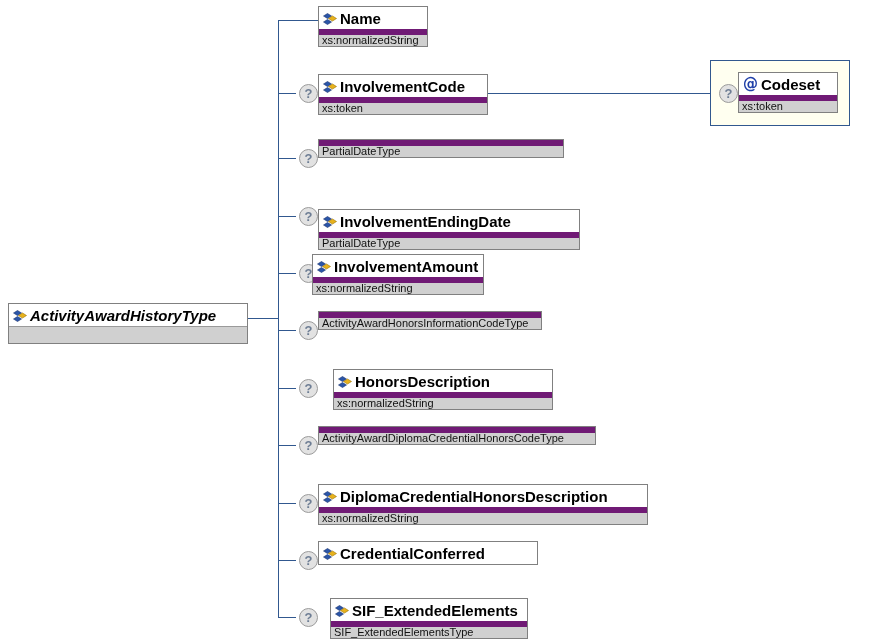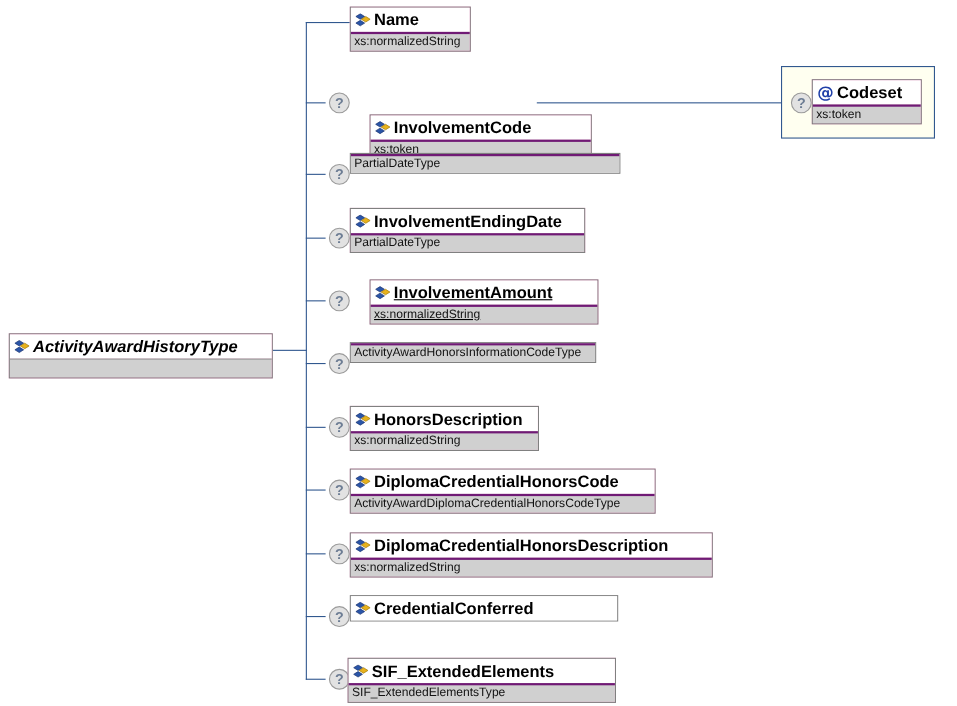--- a/index.html
+++ b/index.html
@@ -32,21 +32,21 @@
     position: absolute;
     height: 1px;
     background: #31588f;
   }
 
   
   .node {
     position: absolute;
     box-sizing: border-box;
     border: 1px solid #808080;
-    background: #f9a8d4;
+    background: #bef264;
   }
   .node .hdr {
     box-sizing: border-box;
     background: #ffffff;
     height: 22px;
     display: flex;
     align-items: center;
     padding: 0 6px 0 4px;
     white-space: nowrap;
   }
@@ -54,21 +54,21 @@
     font-size: 15px;
     font-weight: bold;
     color: #000000;
     letter-spacing: 0px;
     line-height: 15px;
     padding-left: 3px;
   }
   .node .typerow {
     box-sizing: border-box;
     background: #d0d0d0;
-    border-top: 2px solid #701a75;
+    border-top: 6px solid #701a75;
     height: 17px;
     display: flex;
     align-items: center;
     padding: 0 4px 0 3px;
     white-space: nowrap;
   }
   .node .typerow .type {
     font-size: 11px;
     color: #111111;
     line-height: 11px;
@@ -169,21 +169,21 @@
         </svg>
       </span>
       <span class="label">Name</span>
     </div>
     <div class="typerow">
       <span class="type">xs:normalizedString</span>
     </div>
   </div>
 
   <div class="qmark" style="left:299px; top:84px;">?</div>
-  <div class="node" style="left:336px; top:74px; width:202px;margin-top:30px;">
+  <div class="node" style="left:318px; top:74px; width:170px;">
     <div class="hdr">
       <span class="el-icon">
         <svg viewBox="0 0 14 13" width="14" height="13" xmlns="http://www.w3.org/2000/svg">
           <polygon points="4.5,0.5 8.5,3 4.5,5.5 0.5,3" fill="#2a55a8" stroke="#17306b" stroke-width="0.6"></polygon>
           <polygon points="9.5,3 13.5,5.5 9.5,8 5.5,5.5" fill="#e8b21c" stroke="#9c7400" stroke-width="0.6"></polygon>
           <polygon points="4.5,6.5 8.5,9 4.5,11.5 0.5,9" fill="#2a55a8" stroke="#17306b" stroke-width="0.6"></polygon>
         </svg>
       </span>
       <span class="label">InvolvementCode</span>
     </div>
@@ -193,38 +193,38 @@
   </div>
 
   <div class="qmark" style="left:299px; top:149px;">?</div>
   <div class="node" style="left:318px; top:139px; width:246px;">
     <div class="typerow">
       <span class="type">PartialDateType</span>
     </div>
   </div>
 
   <div class="qmark" style="left:299px; top:207px;">?</div>
-  <div class="node" style="left:318px; top:189px; width:214px;">
+  <div class="node" style="left:318px; top:209px; width:262px;">
     <div class="hdr">
       <span class="el-icon">
         <svg viewBox="0 0 14 13" width="14" height="13" xmlns="http://www.w3.org/2000/svg">
           <polygon points="4.5,0.5 8.5,3 4.5,5.5 0.5,3" fill="#2a55a8" stroke="#17306b" stroke-width="0.6"></polygon>
           <polygon points="9.5,3 13.5,5.5 9.5,8 5.5,5.5" fill="#e8b21c" stroke="#9c7400" stroke-width="0.6"></polygon>
           <polygon points="4.5,6.5 8.5,9 4.5,11.5 0.5,9" fill="#2a55a8" stroke="#17306b" stroke-width="0.6"></polygon>
         </svg>
       </span>
       <span class="label">InvolvementEndingDate</span>
     </div>
     <div class="typerow">
       <span class="type">PartialDateType</span>
     </div>
   </div>
 
   <div class="qmark" style="left:299px; top:264px;">?</div>
-  <div class="node" style="left:336px; top:254px; width:208px;text-decoration:underline;">
+  <div class="node" style="left:312px; top:254px; width:172px;">
     <div class="hdr">
       <span class="el-icon">
         <svg viewBox="0 0 14 13" width="14" height="13" xmlns="http://www.w3.org/2000/svg">
           <polygon points="4.5,0.5 8.5,3 4.5,5.5 0.5,3" fill="#2a55a8" stroke="#17306b" stroke-width="0.6"></polygon>
           <polygon points="9.5,3 13.5,5.5 9.5,8 5.5,5.5" fill="#e8b21c" stroke="#9c7400" stroke-width="0.6"></polygon>
           <polygon points="4.5,6.5 8.5,9 4.5,11.5 0.5,9" fill="#2a55a8" stroke="#17306b" stroke-width="0.6"></polygon>
         </svg>
       </span>
       <span class="label">InvolvementAmount</span>
     </div>
@@ -234,48 +234,38 @@
   </div>
 
   <div class="qmark" style="left:299px; top:321px;">?</div>
   <div class="node" style="left:318px; top:311px; width:224px;">
     <div class="typerow">
       <span class="type">ActivityAwardHonorsInformationCodeType</span>
     </div>
   </div>
 
   <div class="qmark" style="left:299px; top:379px;">?</div>
-  <div class="node" style="left:318px; top:369px; width:172px;">
+  <div class="node" style="left:333px; top:369px; width:220px;">
     <div class="hdr">
       <span class="el-icon">
         <svg viewBox="0 0 14 13" width="14" height="13" xmlns="http://www.w3.org/2000/svg">
           <polygon points="4.5,0.5 8.5,3 4.5,5.5 0.5,3" fill="#2a55a8" stroke="#17306b" stroke-width="0.6"></polygon>
           <polygon points="9.5,3 13.5,5.5 9.5,8 5.5,5.5" fill="#e8b21c" stroke="#9c7400" stroke-width="0.6"></polygon>
           <polygon points="4.5,6.5 8.5,9 4.5,11.5 0.5,9" fill="#2a55a8" stroke="#17306b" stroke-width="0.6"></polygon>
         </svg>
       </span>
       <span class="label">HonorsDescription</span>
     </div>
     <div class="typerow">
       <span class="type">xs:normalizedString</span>
     </div>
   </div>
 
   <div class="qmark" style="left:299px; top:436px;">?</div>
   <div class="node" style="left:318px; top:426px; width:278px;">
-    <div class="hdr">
-      <span class="el-icon">
-        <svg viewBox="0 0 14 13" width="14" height="13" xmlns="http://www.w3.org/2000/svg">
-          <polygon points="4.5,0.5 8.5,3 4.5,5.5 0.5,3" fill="#2a55a8" stroke="#17306b" stroke-width="0.6"></polygon>
-          <polygon points="9.5,3 13.5,5.5 9.5,8 5.5,5.5" fill="#e8b21c" stroke="#9c7400" stroke-width="0.6"></polygon>
-          <polygon points="4.5,6.5 8.5,9 4.5,11.5 0.5,9" fill="#2a55a8" stroke="#17306b" stroke-width="0.6"></polygon>
-        </svg>
-      </span>
-      <span class="label">DiplomaCredentialHonorsCode</span>
-    </div>
     <div class="typerow">
       <span class="type">ActivityAwardDiplomaCredentialHonorsCodeType</span>
     </div>
   </div>
 
   <div class="qmark" style="left:299px; top:494px;">?</div>
   <div class="node" style="left:318px; top:484px; width:330px;">
     <div class="hdr">
       <span class="el-icon">
         <svg viewBox="0 0 14 13" width="14" height="13" xmlns="http://www.w3.org/2000/svg">
@@ -285,35 +275,35 @@
         </svg>
       </span>
       <span class="label">DiplomaCredentialHonorsDescription</span>
     </div>
     <div class="typerow">
       <span class="type">xs:normalizedString</span>
     </div>
   </div>
 
   <div class="qmark" style="left:299px; top:551px;">?</div>
-  <div class="node" style="left:318px; top:541px; width:244px;">
+  <div class="node" style="left:318px; top:541px; width:220px;">
     <div class="hdr">
       <span class="el-icon">
         <svg viewBox="0 0 14 13" width="14" height="13" xmlns="http://www.w3.org/2000/svg">
           <polygon points="4.5,0.5 8.5,3 4.5,5.5 0.5,3" fill="#2a55a8" stroke="#17306b" stroke-width="0.6"></polygon>
           <polygon points="9.5,3 13.5,5.5 9.5,8 5.5,5.5" fill="#e8b21c" stroke="#9c7400" stroke-width="0.6"></polygon>
           <polygon points="4.5,6.5 8.5,9 4.5,11.5 0.5,9" fill="#2a55a8" stroke="#17306b" stroke-width="0.6"></polygon>
         </svg>
       </span>
       <span class="label">CredentialConferred</span>
     </div>
   </div>
 
   <div class="qmark" style="left:299px; top:608px;">?</div>
-  <div class="node" style="left:316px; top:598px; width:244px;">
+  <div class="node" style="left:330px; top:598px; width:198px;">
     <div class="hdr">
       <span class="el-icon">
         <svg viewBox="0 0 14 13" width="14" height="13" xmlns="http://www.w3.org/2000/svg">
           <polygon points="4.5,0.5 8.5,3 4.5,5.5 0.5,3" fill="#2a55a8" stroke="#17306b" stroke-width="0.6"></polygon>
           <polygon points="9.5,3 13.5,5.5 9.5,8 5.5,5.5" fill="#e8b21c" stroke="#9c7400" stroke-width="0.6"></polygon>
           <polygon points="4.5,6.5 8.5,9 4.5,11.5 0.5,9" fill="#2a55a8" stroke="#17306b" stroke-width="0.6"></polygon>
         </svg>
       </span>
       <span class="label">SIF_ExtendedElements</span>
     </div>

